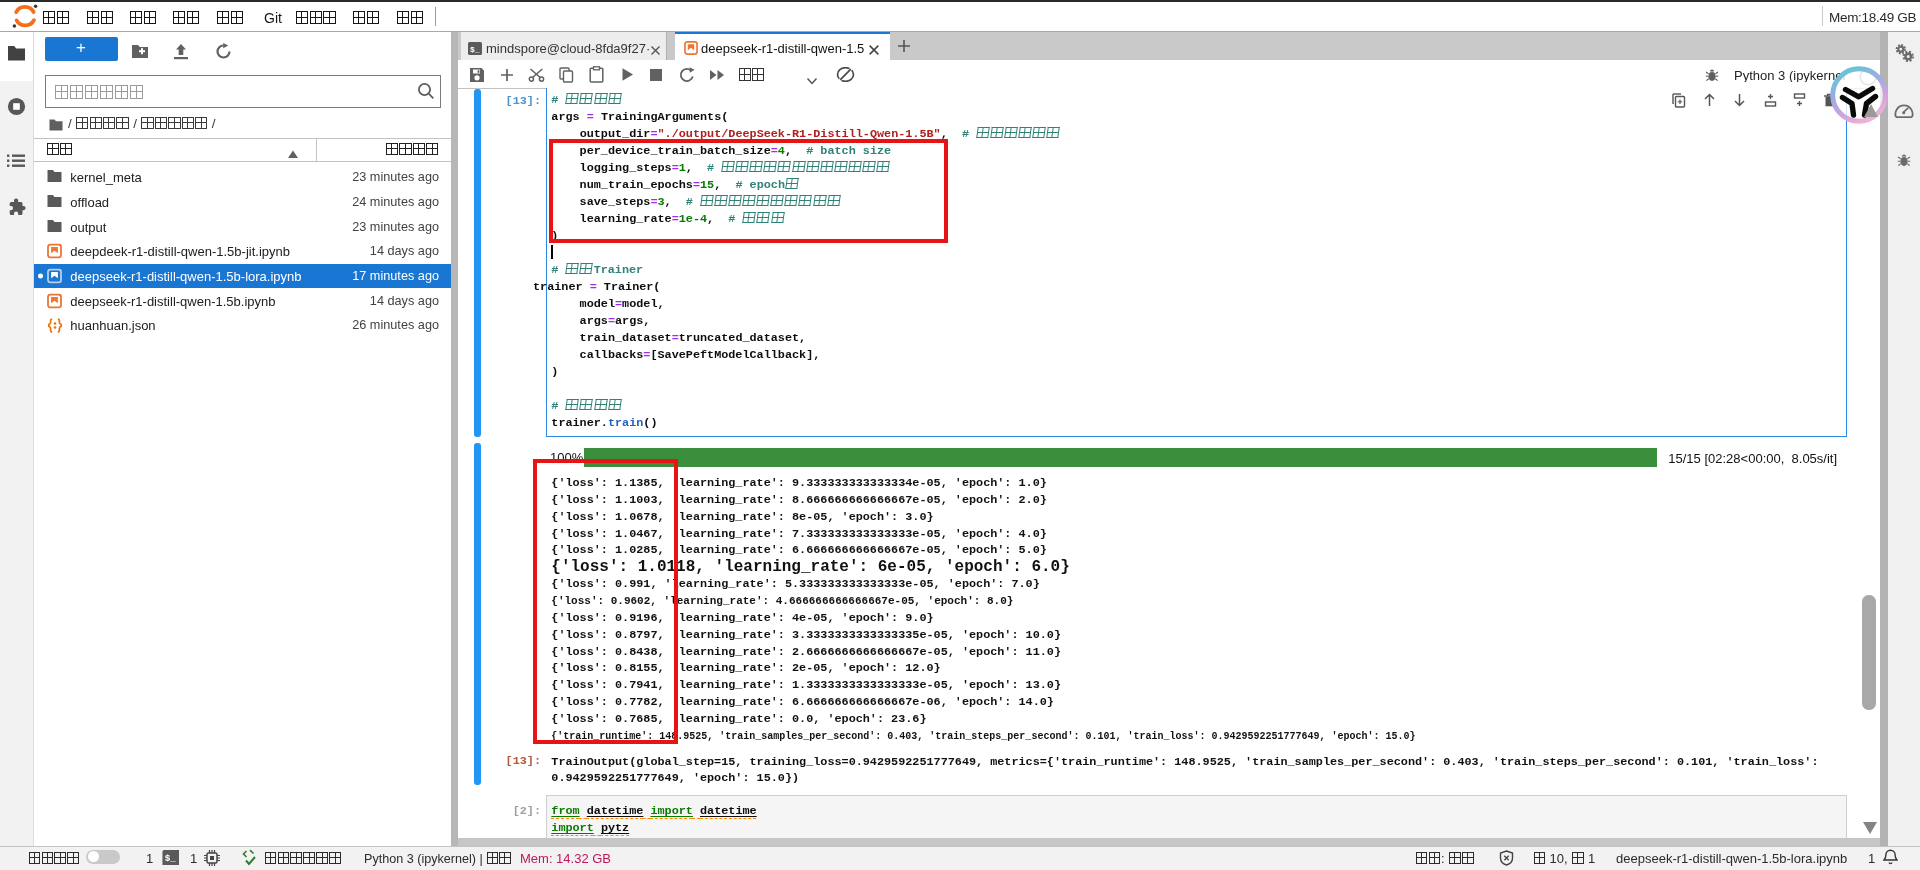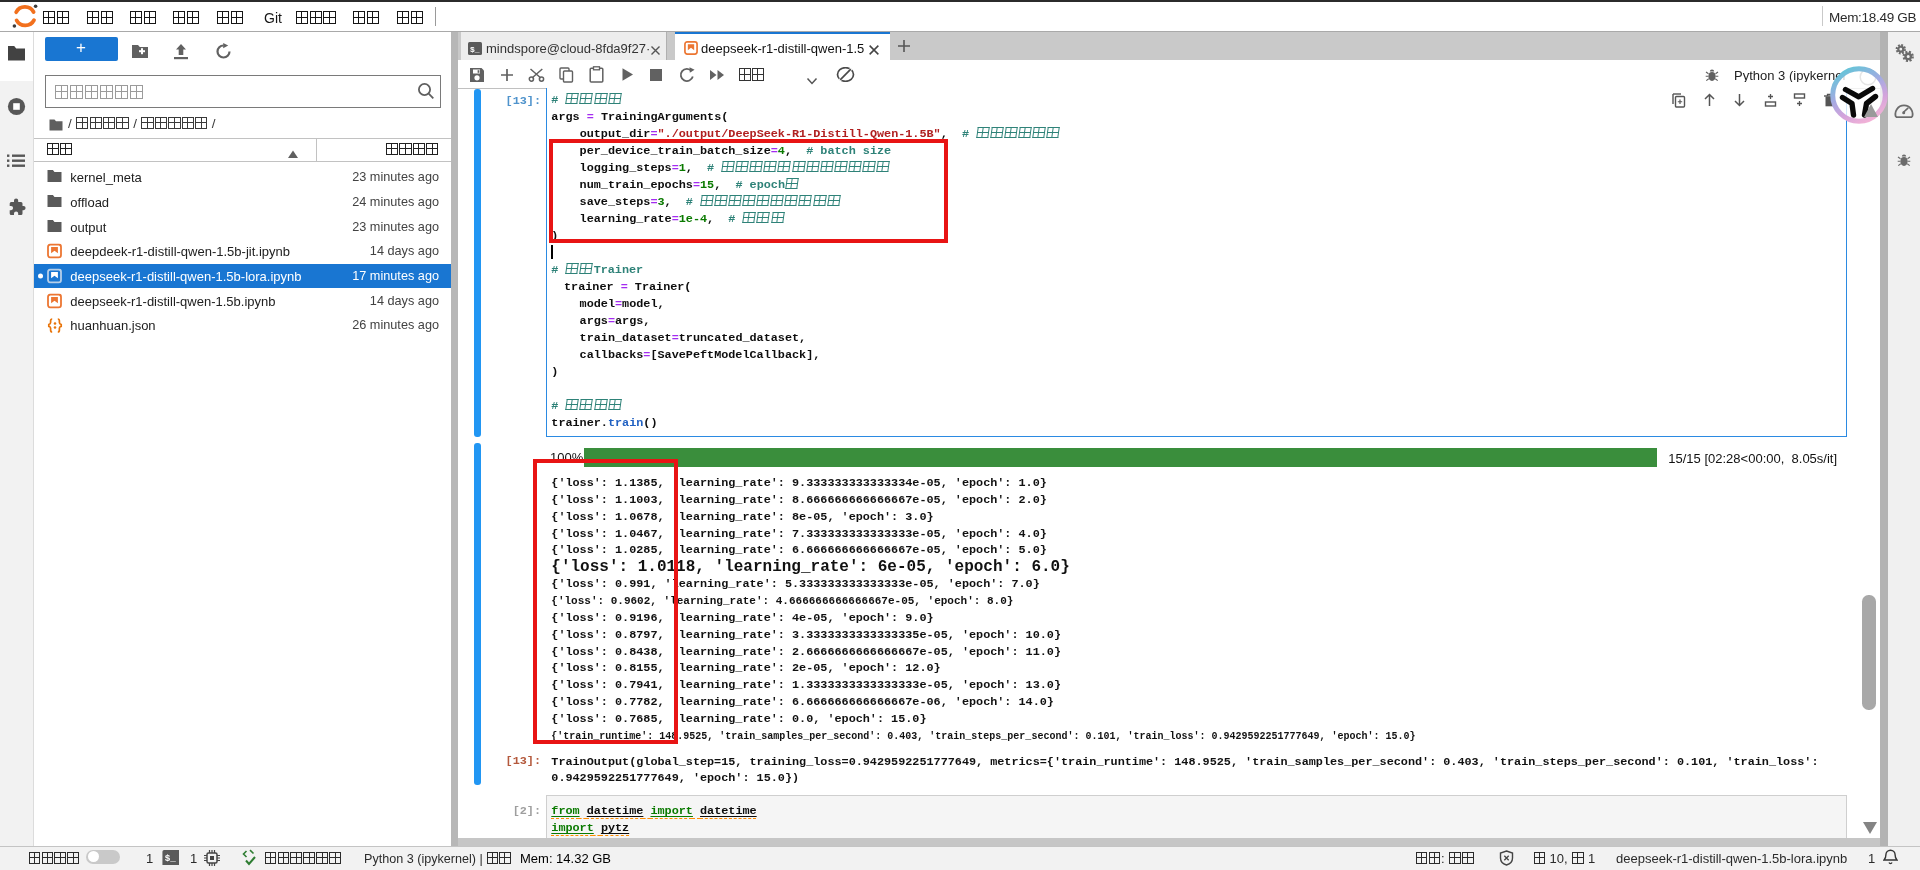--- a/index.html
+++ b/index.html
@@ -245,21 +245,21 @@
 <div style="position:absolute;left:551.3px;top:108.5px;height:17px;line-height:17px;font-family:'Liberation Mono',monospace;font-size:11.8px;font-weight:700;color:#0d0d0d;white-space:pre">args <span class="op">=</span> TrainingArguments(</div>
 <div style="position:absolute;left:551.3px;top:125.5px;height:17px;line-height:17px;font-family:'Liberation Mono',monospace;font-size:11.8px;font-weight:700;color:#0d0d0d;white-space:pre">&nbsp;&nbsp;&nbsp;&nbsp;<span class="lu">output_dir<span class="op">=</span><span class="st">"./output/DeepSeek-R1-Distill-Qwen-1.5B"</span></span>,&nbsp;&nbsp;<span class="cm"># <i class="h hc"></i><i class="h hc"></i><i class="h hc"></i><i class="h hc"></i><i class="h hc"></i><i class="h hc"></i></span></div>
 <div style="position:absolute;left:551.3px;top:142.5px;height:17px;line-height:17px;font-family:Liberation Mono, monospace;font-size:11.8px;font-weight:700;color:#0d0d0d;white-space:pre">&nbsp;&nbsp;&nbsp;&nbsp;per_device_train_batch_size<span class="op">=</span><span class="nu">4</span>,&nbsp;&nbsp;<span class="cm">#&nbsp;batch&nbsp;size</span></div>
 <div style="position:absolute;left:551.3px;top:159.5px;height:17px;line-height:17px;font-family:'Liberation Mono',monospace;font-size:11.8px;font-weight:700;color:#0d0d0d;white-space:pre">&nbsp;&nbsp;&nbsp;&nbsp;logging_steps<span class="op">=</span><span class="nu">1</span>,&nbsp;&nbsp;<span class="cm"># <i class="h hc"></i><i class="h hc"></i><i class="h hc"></i><i class="h hc"></i><i class="h hc"></i><i class="h hc"></i><i class="h hc"></i><i class="h hc"></i><i class="h hc"></i><i class="h hc"></i><i class="h hc"></i><i class="h hc"></i></span></div>
 <div style="position:absolute;left:551.3px;top:176.5px;height:17px;line-height:17px;font-family:'Liberation Mono',monospace;font-size:11.8px;font-weight:700;color:#0d0d0d;white-space:pre">&nbsp;&nbsp;&nbsp;&nbsp;num_train_epochs<span class="op">=</span><span class="nu">15</span>,&nbsp;&nbsp;<span class="cm"># epoch<i class="h hc"></i></span></div>
 <div style="position:absolute;left:551.3px;top:193.5px;height:17px;line-height:17px;font-family:'Liberation Mono',monospace;font-size:11.8px;font-weight:700;color:#0d0d0d;white-space:pre">&nbsp;&nbsp;&nbsp;&nbsp;save_steps<span class="op">=</span><span class="nu">3</span>,&nbsp;&nbsp;<span class="cm"># <i class="h hc"></i><i class="h hc"></i><i class="h hc"></i><i class="h hc"></i><i class="h hc"></i><i class="h hc"></i><i class="h hc"></i><i class="h hc"></i><i class="h hc"></i><i class="h hc"></i></span></div>
 <div style="position:absolute;left:551.3px;top:210.5px;height:17px;line-height:17px;font-family:'Liberation Mono',monospace;font-size:11.8px;font-weight:700;color:#0d0d0d;white-space:pre">&nbsp;&nbsp;&nbsp;&nbsp;learning_rate<span class="op">=</span><span class="nu">1e-4</span>,&nbsp;&nbsp;<span class="cm"># <i class="h hc"></i><i class="h hc"></i><i class="h hc"></i></span></div>
 <div style="position:absolute;left:551.3px;top:227.5px;height:17px;line-height:17px;font-family:'Liberation Mono',monospace;font-size:11.8px;font-weight:700;color:#0d0d0d;white-space:pre">)</div>
 <div style="position:absolute;left:551.3px;top:244.5px;height:17px;line-height:17px;font-family:'Liberation Mono',monospace;font-size:11.8px;font-weight:700;color:#0d0d0d;white-space:pre"><span style="display:inline-block;width:1.5px;height:14px;background:#000;vertical-align:-2.5px"></span></div>
 <div style="position:absolute;left:551.3px;top:261.5px;height:17px;line-height:17px;font-family:'Liberation Mono',monospace;font-size:11.8px;font-weight:700;color:#0d0d0d;white-space:pre"><span class="cm"># <i class="h hc"></i><i class="h hc"></i>Trainer</span></div>
-<div style="position:absolute;left:564px;top:278.5px;height:17px;line-height:17px;font-family:'Liberation Mono',monospace;font-size:11.8px;font-weight:700;color:#0d0d0d;white-space:pre">trainer <span class="op">=</span> Trainer(</div>
+<div style="position:absolute;left:533px;top:278.5px;height:17px;line-height:17px;font-family:'Liberation Mono',monospace;font-size:11.8px;font-weight:700;color:#0d0d0d;white-space:pre">trainer <span class="op">=</span> Trainer(</div>
 <div style="position:absolute;left:551.3px;top:295.5px;height:17px;line-height:17px;font-family:'Liberation Mono',monospace;font-size:11.8px;font-weight:700;color:#0d0d0d;white-space:pre">&nbsp;&nbsp;&nbsp;&nbsp;model<span class="op">=</span>model,</div>
 <div style="position:absolute;left:551.3px;top:312.5px;height:17px;line-height:17px;font-family:'Liberation Mono',monospace;font-size:11.8px;font-weight:700;color:#0d0d0d;white-space:pre">&nbsp;&nbsp;&nbsp;&nbsp;args<span class="op">=</span>args,</div>
 <div style="position:absolute;left:551.3px;top:329.5px;height:17px;line-height:17px;font-family:'Liberation Mono',monospace;font-size:11.8px;font-weight:700;color:#0d0d0d;white-space:pre">&nbsp;&nbsp;&nbsp;&nbsp;train_dataset<span class="op">=</span>truncated_dataset,</div>
 <div style="position:absolute;left:551.3px;top:346.5px;height:17px;line-height:17px;font-family:'Liberation Mono',monospace;font-size:11.8px;font-weight:700;color:#0d0d0d;white-space:pre">&nbsp;&nbsp;&nbsp;&nbsp;callbacks<span class="op">=</span>[SavePeftModelCallback],</div>
 <div style="position:absolute;left:551.3px;top:363.5px;height:17px;line-height:17px;font-family:'Liberation Mono',monospace;font-size:11.8px;font-weight:700;color:#0d0d0d;white-space:pre">)</div>
 <div style="position:absolute;left:551.3px;top:380.5px;height:17px;line-height:17px;font-family:'Liberation Mono',monospace;font-size:11.8px;font-weight:700;color:#0d0d0d;white-space:pre"></div>
 <div style="position:absolute;left:551.3px;top:397.5px;height:17px;line-height:17px;font-family:'Liberation Mono',monospace;font-size:11.8px;font-weight:700;color:#0d0d0d;white-space:pre"><span class="cm"># <i class="h hc"></i><i class="h hc"></i><i class="h hc"></i><i class="h hc"></i></span></div>
 <div style="position:absolute;left:551.3px;top:414.5px;height:17px;line-height:17px;font-family:'Liberation Mono',monospace;font-size:11.8px;font-weight:700;color:#0d0d0d;white-space:pre">trainer.<span class="fn">train</span>()</div>
 <div style="position:absolute;left:548.5px;top:139px;width:399px;height:104px;border:4.5px solid #e81414"></div>
 <div style="position:absolute;left:550px;top:450px;font-size:13px;color:#111">100%</div>
@@ -272,21 +272,21 @@
 <div style="position:absolute;left:551.3px;top:542.4px;height:17px;line-height:17px;font-family:'Liberation Mono',monospace;font-size:11.8px;font-weight:700;color:#111;white-space:pre">{'loss': 1.0285, 'learning_rate': 6.666666666666667e-05, 'epoch': 5.0}</div>
 <div style="position:absolute;left:551.3px;top:559.25px;height:17px;line-height:17px;font-family:'Liberation Mono',monospace;font-size:16px;font-weight:700;color:#111;white-space:pre">{'loss': 1.0118, 'learning_rate': 6e-05, 'epoch': 6.0}</div>
 <div style="position:absolute;left:551.3px;top:576.1px;height:17px;line-height:17px;font-family:'Liberation Mono',monospace;font-size:11.8px;font-weight:700;color:#111;white-space:pre">{'loss': 0.991, 'learning_rate': 5.333333333333333e-05, 'epoch': 7.0}</div>
 <div style="position:absolute;left:551.3px;top:592.95px;height:17px;line-height:17px;font-family:'Liberation Mono',monospace;font-size:11px;font-weight:700;color:#111;white-space:pre">{'loss': 0.9602, 'learning_rate': 4.666666666666667e-05, 'epoch': 8.0}</div>
 <div style="position:absolute;left:551.3px;top:609.8000000000001px;height:17px;line-height:17px;font-family:'Liberation Mono',monospace;font-size:11.8px;font-weight:700;color:#111;white-space:pre">{'loss': 0.9196, 'learning_rate': 4e-05, 'epoch': 9.0}</div>
 <div style="position:absolute;left:551.3px;top:626.65px;height:17px;line-height:17px;font-family:'Liberation Mono',monospace;font-size:11.8px;font-weight:700;color:#111;white-space:pre">{'loss': 0.8797, 'learning_rate': 3.3333333333333335e-05, 'epoch': 10.0}</div>
 <div style="position:absolute;left:551.3px;top:643.5px;height:17px;line-height:17px;font-family:'Liberation Mono',monospace;font-size:11.8px;font-weight:700;color:#111;white-space:pre">{'loss': 0.8438, 'learning_rate': 2.6666666666666667e-05, 'epoch': 11.0}</div>
 <div style="position:absolute;left:551.3px;top:660.35px;height:17px;line-height:17px;font-family:'Liberation Mono',monospace;font-size:11.8px;font-weight:700;color:#111;white-space:pre">{'loss': 0.8155, 'learning_rate': 2e-05, 'epoch': 12.0}</div>
 <div style="position:absolute;left:551.3px;top:677.2px;height:17px;line-height:17px;font-family:'Liberation Mono',monospace;font-size:11.8px;font-weight:700;color:#111;white-space:pre">{'loss': 0.7941, 'learning_rate': 1.3333333333333333e-05, 'epoch': 13.0}</div>
 <div style="position:absolute;left:551.3px;top:694.0500000000001px;height:17px;line-height:17px;font-family:'Liberation Mono',monospace;font-size:11.8px;font-weight:700;color:#111;white-space:pre">{'loss': 0.7782, 'learning_rate': 6.666666666666667e-06, 'epoch': 14.0}</div>
-<div style="position:absolute;left:551.3px;top:710.9px;height:17px;line-height:17px;font-family:'Liberation Mono',monospace;font-size:11.8px;font-weight:700;color:#111;white-space:pre">{'loss': 0.7685, 'learning_rate': 0.0, 'epoch': 15.0}</div>
+<div style="position:absolute;left:551.3px;top:710.9px;height:17px;line-height:17px;font-family:'Liberation Mono',monospace;font-size:11.8px;font-weight:700;color:#111;white-space:pre">{'loss': 0.7685, 'learning_rate': 0.0, 'epoch': 23.6}</div>
 <div style="position:absolute;left:551.3px;top:727.75px;height:17px;line-height:17px;font-family:'Liberation Mono',monospace;font-size:10px;font-weight:700;color:#111;white-space:pre">{'train_runtime': 148.9525, 'train_samples_per_second': 0.403, 'train_steps_per_second': 0.101, 'train_loss': 0.9429592251777649, 'epoch': 15.0}</div>
 <div style="position:absolute;left:532.5px;top:459px;width:145px;height:284.5px;border:4.5px solid #e81414"></div>
 <div style="position:absolute;left:505px;top:753.5px;width:36px;text-align:right;font-family:'Liberation Mono',monospace;font-size:11.8px;font-weight:700;color:#b4593c">[13]:</div>
 <div style="position:absolute;left:551.3px;top:753.5px;height:17px;line-height:17px;font-family:'Liberation Mono',monospace;font-size:11.8px;font-weight:700;color:#111;white-space:pre">TrainOutput(global_step=15, training_loss=0.9429592251777649, metrics={'train_runtime': 148.9525, 'train_samples_per_second': 0.403, 'train_steps_per_second': 0.101, 'train_loss':</div>
 <div style="position:absolute;left:551.3px;top:770.3px;height:17px;line-height:17px;font-family:'Liberation Mono',monospace;font-size:11.8px;font-weight:700;color:#111;white-space:pre">0.9429592251777649, 'epoch': 15.0})</div>
 <div style="position:absolute;left:546px;top:794.8px;width:1300.5px;height:43.2px;background:#f5f5f5;border:1px solid #cfcfcf;border-bottom:none"></div>
 <div style="position:absolute;left:505px;top:803.5px;width:36px;text-align:right;font-family:'Liberation Mono',monospace;font-size:11.8px;font-weight:700;color:#9e9e9e">[2]:</div>
 <div style="position:absolute;left:551.3px;top:803.2px;height:17px;line-height:17px;font-family:'Liberation Mono',monospace;font-size:11.8px;font-weight:700;color:#0d0d0d;white-space:pre"><span style="text-decoration:underline dashed #ff8c00;text-underline-offset:3.5px"><span class="kw lu">from</span> <span class="lu">datetime</span> <span class="kw lu">import</span> <span class="lu">datetime</span></span></div>
 <div style="position:absolute;left:551.3px;top:820px;height:17px;line-height:17px;font-family:'Liberation Mono',monospace;font-size:11.8px;font-weight:700;color:#0d0d0d;white-space:pre"><span style="text-decoration:underline dashed #ff8c00;text-underline-offset:3.5px"><span class="kw lu">import</span> <span class="lu">pytz</span></span></div>
 <div style="position:absolute;left:1672px;top:93px;width:15px;height:15px;line-height:0"><svg width="14" height="15" viewBox="0 0 14 15">
@@ -366,21 +366,21 @@
       <rect x="6" y="6" width="4" height="4" fill="#444"></rect>
       <path d="M5.5 0v3M8 0v3M10.5 0v3M5.5 13v3M8 13v3M10.5 13v3M0 5.5h3M0 8h3M0 10.5h3M13 5.5h3M13 8h3M13 10.5h3" stroke="#444" stroke-width="1.2"></path>
     </svg></div>
 <div style="position:absolute;left:242px;top:849px;width:17px;height:17px"><svg width="17" height="17" viewBox="0 0 17 17">
       <path d="M4.5 2 1.5 5l3 3" stroke="#2e7d32" stroke-width="1.6" fill="none"></path>
       <path d="M8 1.2 11.5 4.5" stroke="#2e7d32" stroke-width="1.6" fill="none"></path>
       <path d="M4 11.5l3 3.5 6-7" stroke="#2e7d32" stroke-width="2" fill="none"></path>
     </svg></div>
 <div style="position:absolute;left:264px;top:851px;font-size:13px;color:#2b2b2b"><i class="h"></i><i class="h"></i><i class="h"></i><i class="h"></i><i class="h"></i><i class="h"></i></div>
 <div style="position:absolute;left:364px;top:851.5px;font-size:12.6px;color:#2b2b2b;white-space:pre">Python 3 (ipykernel) | <i class="h"></i><i class="h"></i></div>
-<div style="position:absolute;left:520px;top:851px;font-size:13px;color:#000000">Mem: 14.32 GB</div>
+<div style="position:absolute;left:520px;top:851px;font-size:13px;color:#be185d">Mem: 14.32 GB</div>
 <div style="position:absolute;left:1415px;top:851px;font-size:13px;color:#2b2b2b;white-space:pre"><i class="h"></i><i class="h"></i>: <i class="h"></i><i class="h"></i></div>
 <div style="position:absolute;left:1499px;top:849.5px;width:15px;height:16px"><svg width="15" height="16" viewBox="0 0 15 16">
       <path d="M7.5 1 13.5 3v5c0 3.5-2.5 6-6 7-3.5-1-6-3.5-6-7V3z" stroke="#444" stroke-width="1.4" fill="none"></path>
       <path d="M5.3 5.8l4.4 4.4M9.7 5.8l-4.4 4.4" stroke="#444" stroke-width="1.3"></path>
     </svg></div>
 <div style="position:absolute;left:1533px;top:851px;font-size:13px;color:#2b2b2b;white-space:pre"><i class="h"></i> 10, <i class="h"></i> 1</div>
 <div style="position:absolute;left:1616px;top:851px;font-size:13px;color:#2b2b2b">deepseek-r1-distill-qwen-1.5b-lora.ipynb</div>
 <div style="position:absolute;left:1868px;top:851px;font-size:13px;color:#2b2b2b">1</div>
 <div style="position:absolute;left:1883px;top:849px;width:15px;height:16px"><svg width="15" height="16" viewBox="0 0 15 16">
       <path d="M7.5 1.2a4.6 4.6 0 0 1 4.6 4.6c0 3.4 1.3 4.6 1.9 5.2H1c0.6-0.6 1.9-1.8 1.9-5.2A4.6 4.6 0 0 1 7.5 1.2z" stroke="#333" stroke-width="1.4" fill="none"></path>

